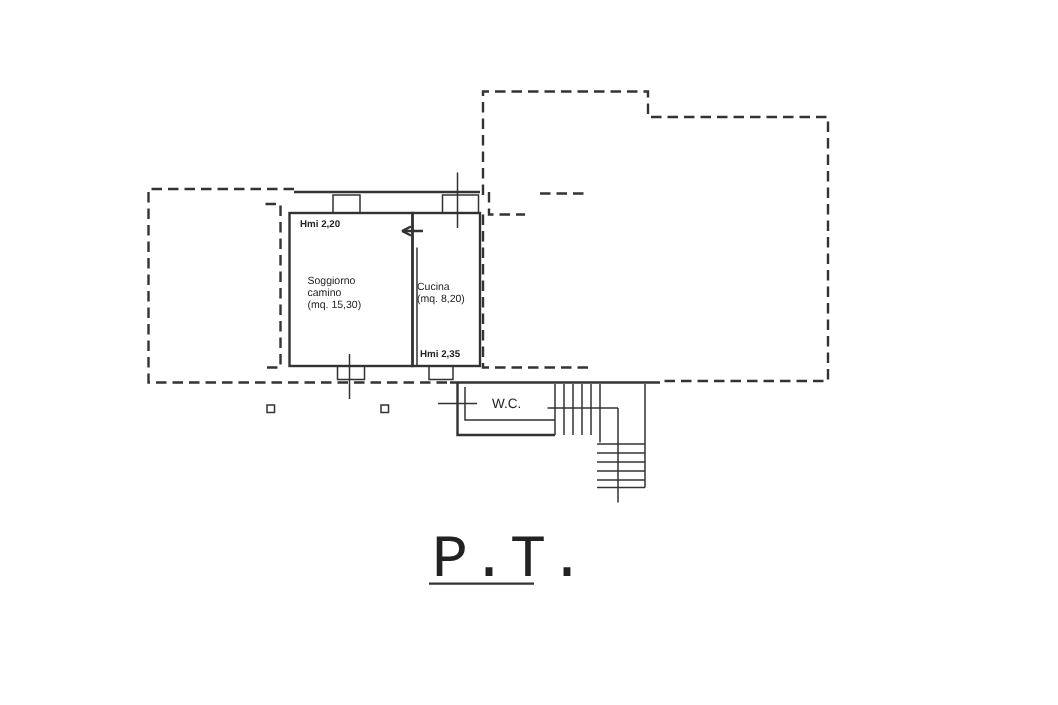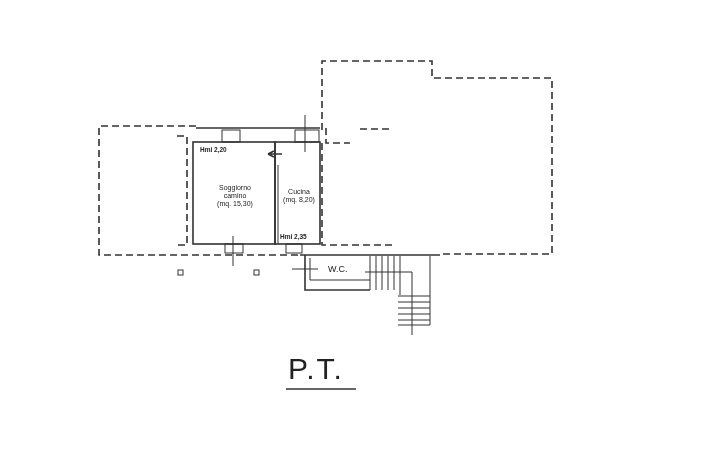--- a/index.html
+++ b/index.html
@@ -1,20 +1,20 @@
 <!DOCTYPE html>
 <html><head>
   <meta charset="utf-8">
   <style>
     html, body { margin: 0; padding: 0; background: #ffffff; }
     body { width: 705px; height: 470px; position: relative; overflow: hidden; font-family: "Liberation Sans", sans-serif; }
     svg { position: absolute; left: 0; top: 0; }
-    .lbl { position: absolute; font-size: 7px; color: #222; text-align: center; line-height: 8px; }
+    .lbl { position: absolute; font-size: 7px; color: #222; line-height: 8px; }
     .hlbl { position: absolute; font-size: 6.5px; font-weight: bold; color: #222; }
-    .title { position: absolute; left: 288px; top: 352px; font-size: 30px; color: #222; letter-spacing: 2px; }
+    .title { position: absolute; left: 288px; top: 352px; font-size: 40px; color: #222; letter-spacing: 2px; font-family: Liberation Mono, monospace; }
     .dash { stroke: #333; stroke-width: 1.6; stroke-dasharray: 7 4; fill: none; }
     .wall { stroke: #333; stroke-width: 1.6; fill: none; }
     .thin { stroke: #333; stroke-width: 1; fill: none; }
   </style>
 </head>
 <body>
 
 <svg width="705" height="470" viewBox="0 0 705 470">
 
   <path class="dash" d="M 196 126 L 99 126 L 99 255 L 300 255"></path>

